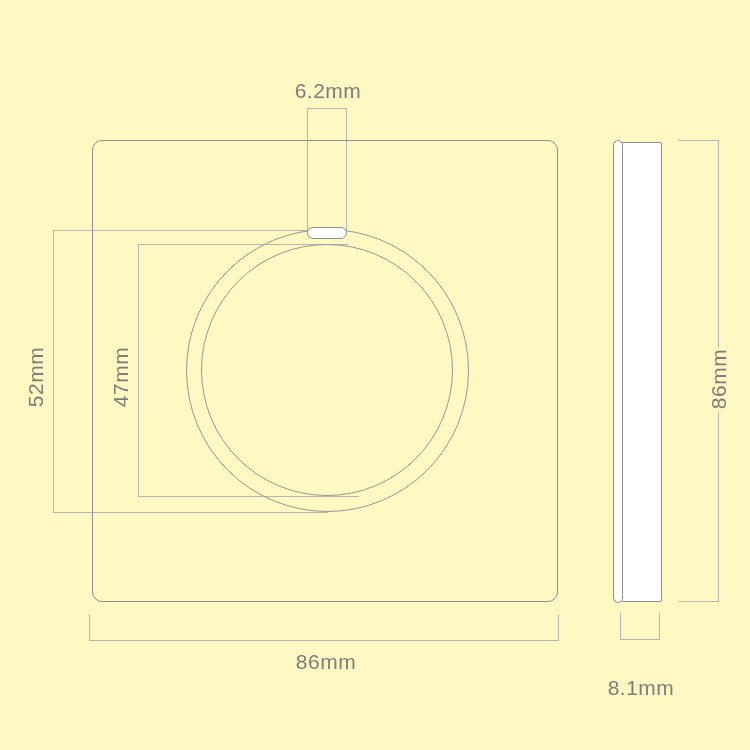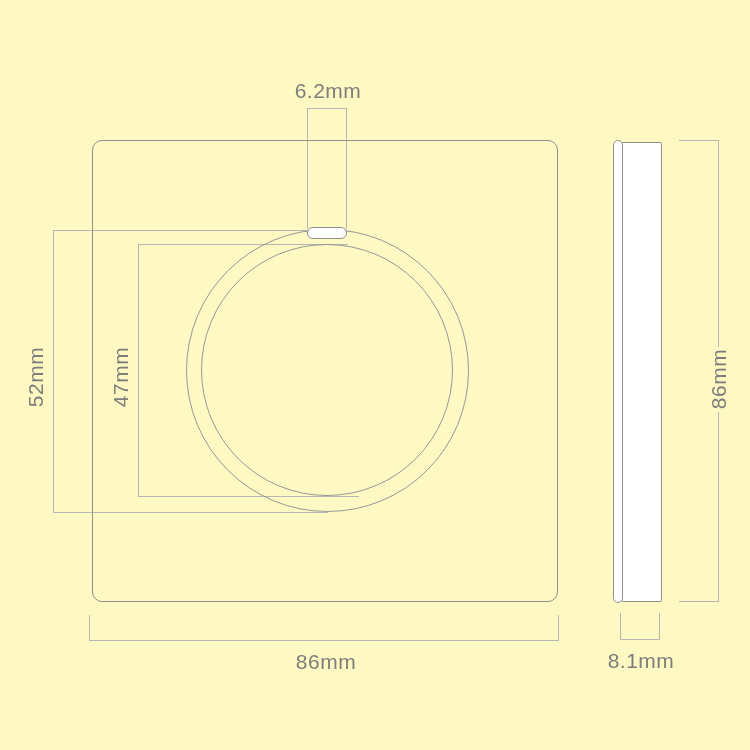--- a/index.html
+++ b/index.html
@@ -87,16 +87,16 @@
     <div class="h-line" style="left:679px;top:140px;width:40px;"></div>
     <div class="h-line" style="left:679px;top:601px;width:40px;"></div>
     <div class="v-line" style="left:718px;top:140px;height:207px;"></div>
     <div class="v-line" style="left:718px;top:412px;height:190px;"></div>
 
     <div class="v-line" style="left:620px;top:613px;height:27px;"></div>
     <div class="v-line" style="left:659px;top:613px;height:27px;"></div>
     <div class="h-line" style="left:620px;top:639px;width:40px;"></div>
 
     <div class="dim-label rot" style="left:719px;top:379px;">86mm</div>
-    <div class="dim-label" style="left:641px;top:661px;">8.1mm</div>
+    <div class="dim-label" style="left:641px;top:688px;">8.1mm</div>
   </div>
 
 </div>
 
 </body></html>

